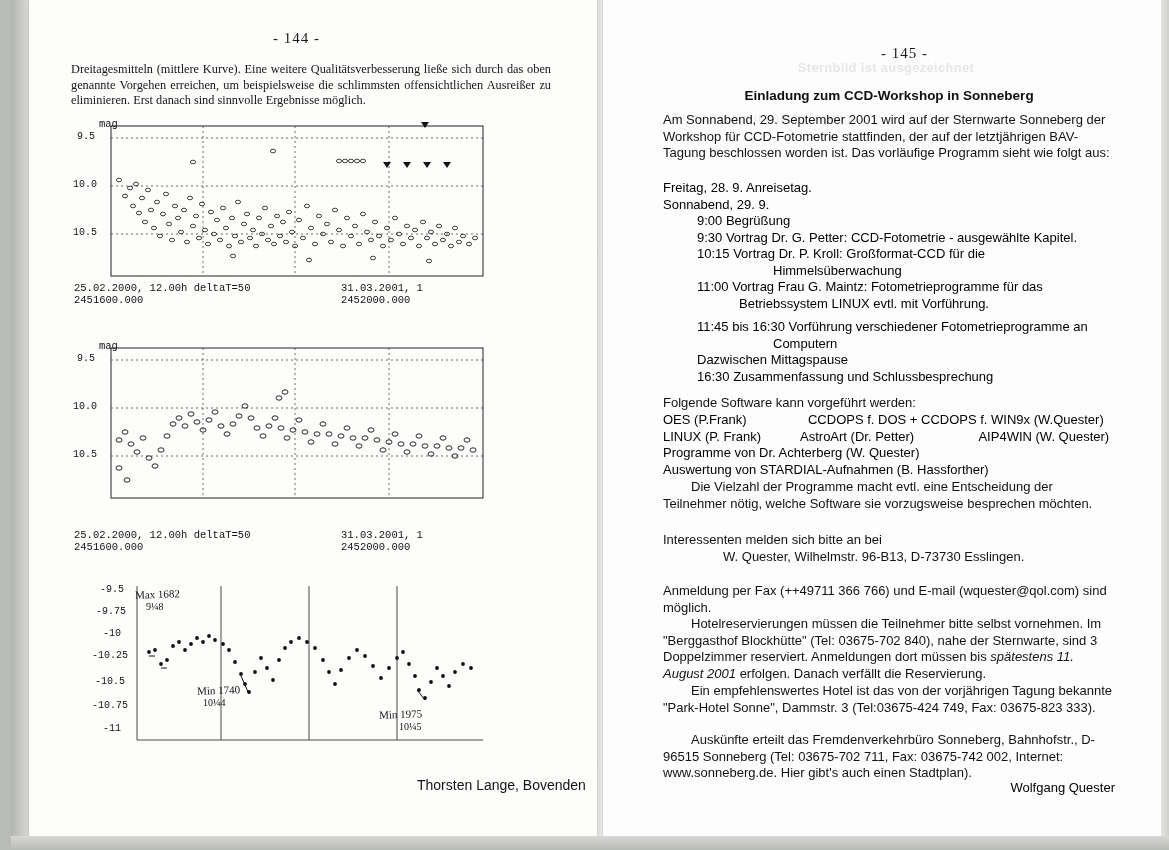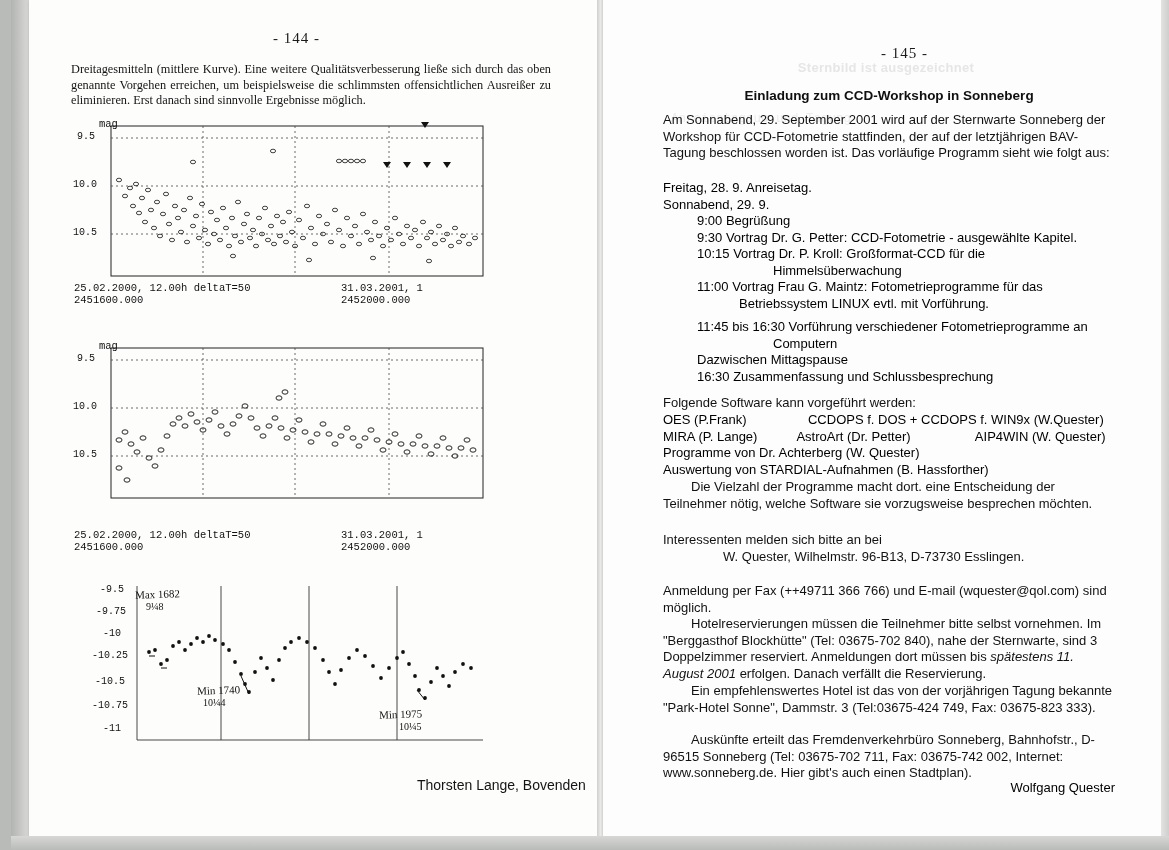--- a/index.html
+++ b/index.html
@@ -540,26 +540,26 @@
     <span class="sline" style="padding-left:76px;">Betriebssystem LINUX evtl. mit Vorführung.</span>
     <span class="sline ind1" style="margin-top:7px; display:block;">11:45 bis 16:30  Vorführung verschiedener Fotometrieprogramme an</span>
     <span class="sline" style="padding-left:110px;">Computern</span>
     <span class="sline ind1">Dazwischen Mittagspause</span>
     <span class="sline ind1">16:30 Zusammenfassung und Schlussbesprechung</span>
   </div>
 
   <div class="rc" id="p-software">Folgende Software kann vorgeführt werden:</div>
   <div class="sw-table">
     <span class="sw-row">OES (P.Frank)                 CCDOPS f. DOS + CCDOPS f. WIN9x (W.Quester)</span>
-    <span class="sw-row">MIRA (P. Lange)           AstroArt (Dr. Petter)                  AIP4WIN (W. Quester)</span>
+    <span class="sw-row">LINUX (P. Frank)           AstroArt (Dr. Petter)                  AIP4WIN (W. Quester)</span>
     <span class="sw-row">Programme von Dr. Achterberg (W. Quester)</span>
     <span class="sw-row">Auswertung von STARDIAL-Aufnahmen (B. Hassforther)</span>
   </div>
 
-  <div class="rc" id="p-vielzahl" style="text-indent:28px;">Die Vielzahl der Programme macht dort. eine Entscheidung der Teilnehmer nötig, welche Software sie vorzugsweise besprechen möchten.</div>
+  <div class="rc" id="p-vielzahl" style="text-indent:28px;">Die Vielzahl der Programme macht evtl. eine Entscheidung der Teilnehmer nötig, welche Software sie vorzugsweise besprechen möchten.</div>
 
   <div class="rc" id="p-interess">
     <span style="display:block;">Interessenten melden sich bitte an bei</span>
     <span style="display:block; padding-left:60px;">W. Quester, Wilhelmstr. 96-B13, D-73730 Esslingen.</span>
   </div>
 
   <div class="rc" id="p-anmeld">Anmeldung per Fax (++49711 366 766) und E-mail (wquester@qol.com) sind möglich.</div>
 
   <div class="rc" id="p-hotel" style="text-indent:28px;">
     <span>Hotelreservierungen müssen die Teilnehmer bitte selbst vornehmen. Im "Berggasthof Blockhütte" (Tel: 03675-702 840), nahe der Sternwarte, sind 3 Doppelzimmer reserviert. Anmeldungen dort müssen bis </span><span class="i">spätestens 11. August 2001</span><span> erfolgen. Danach verfällt die Reservierung.</span>

